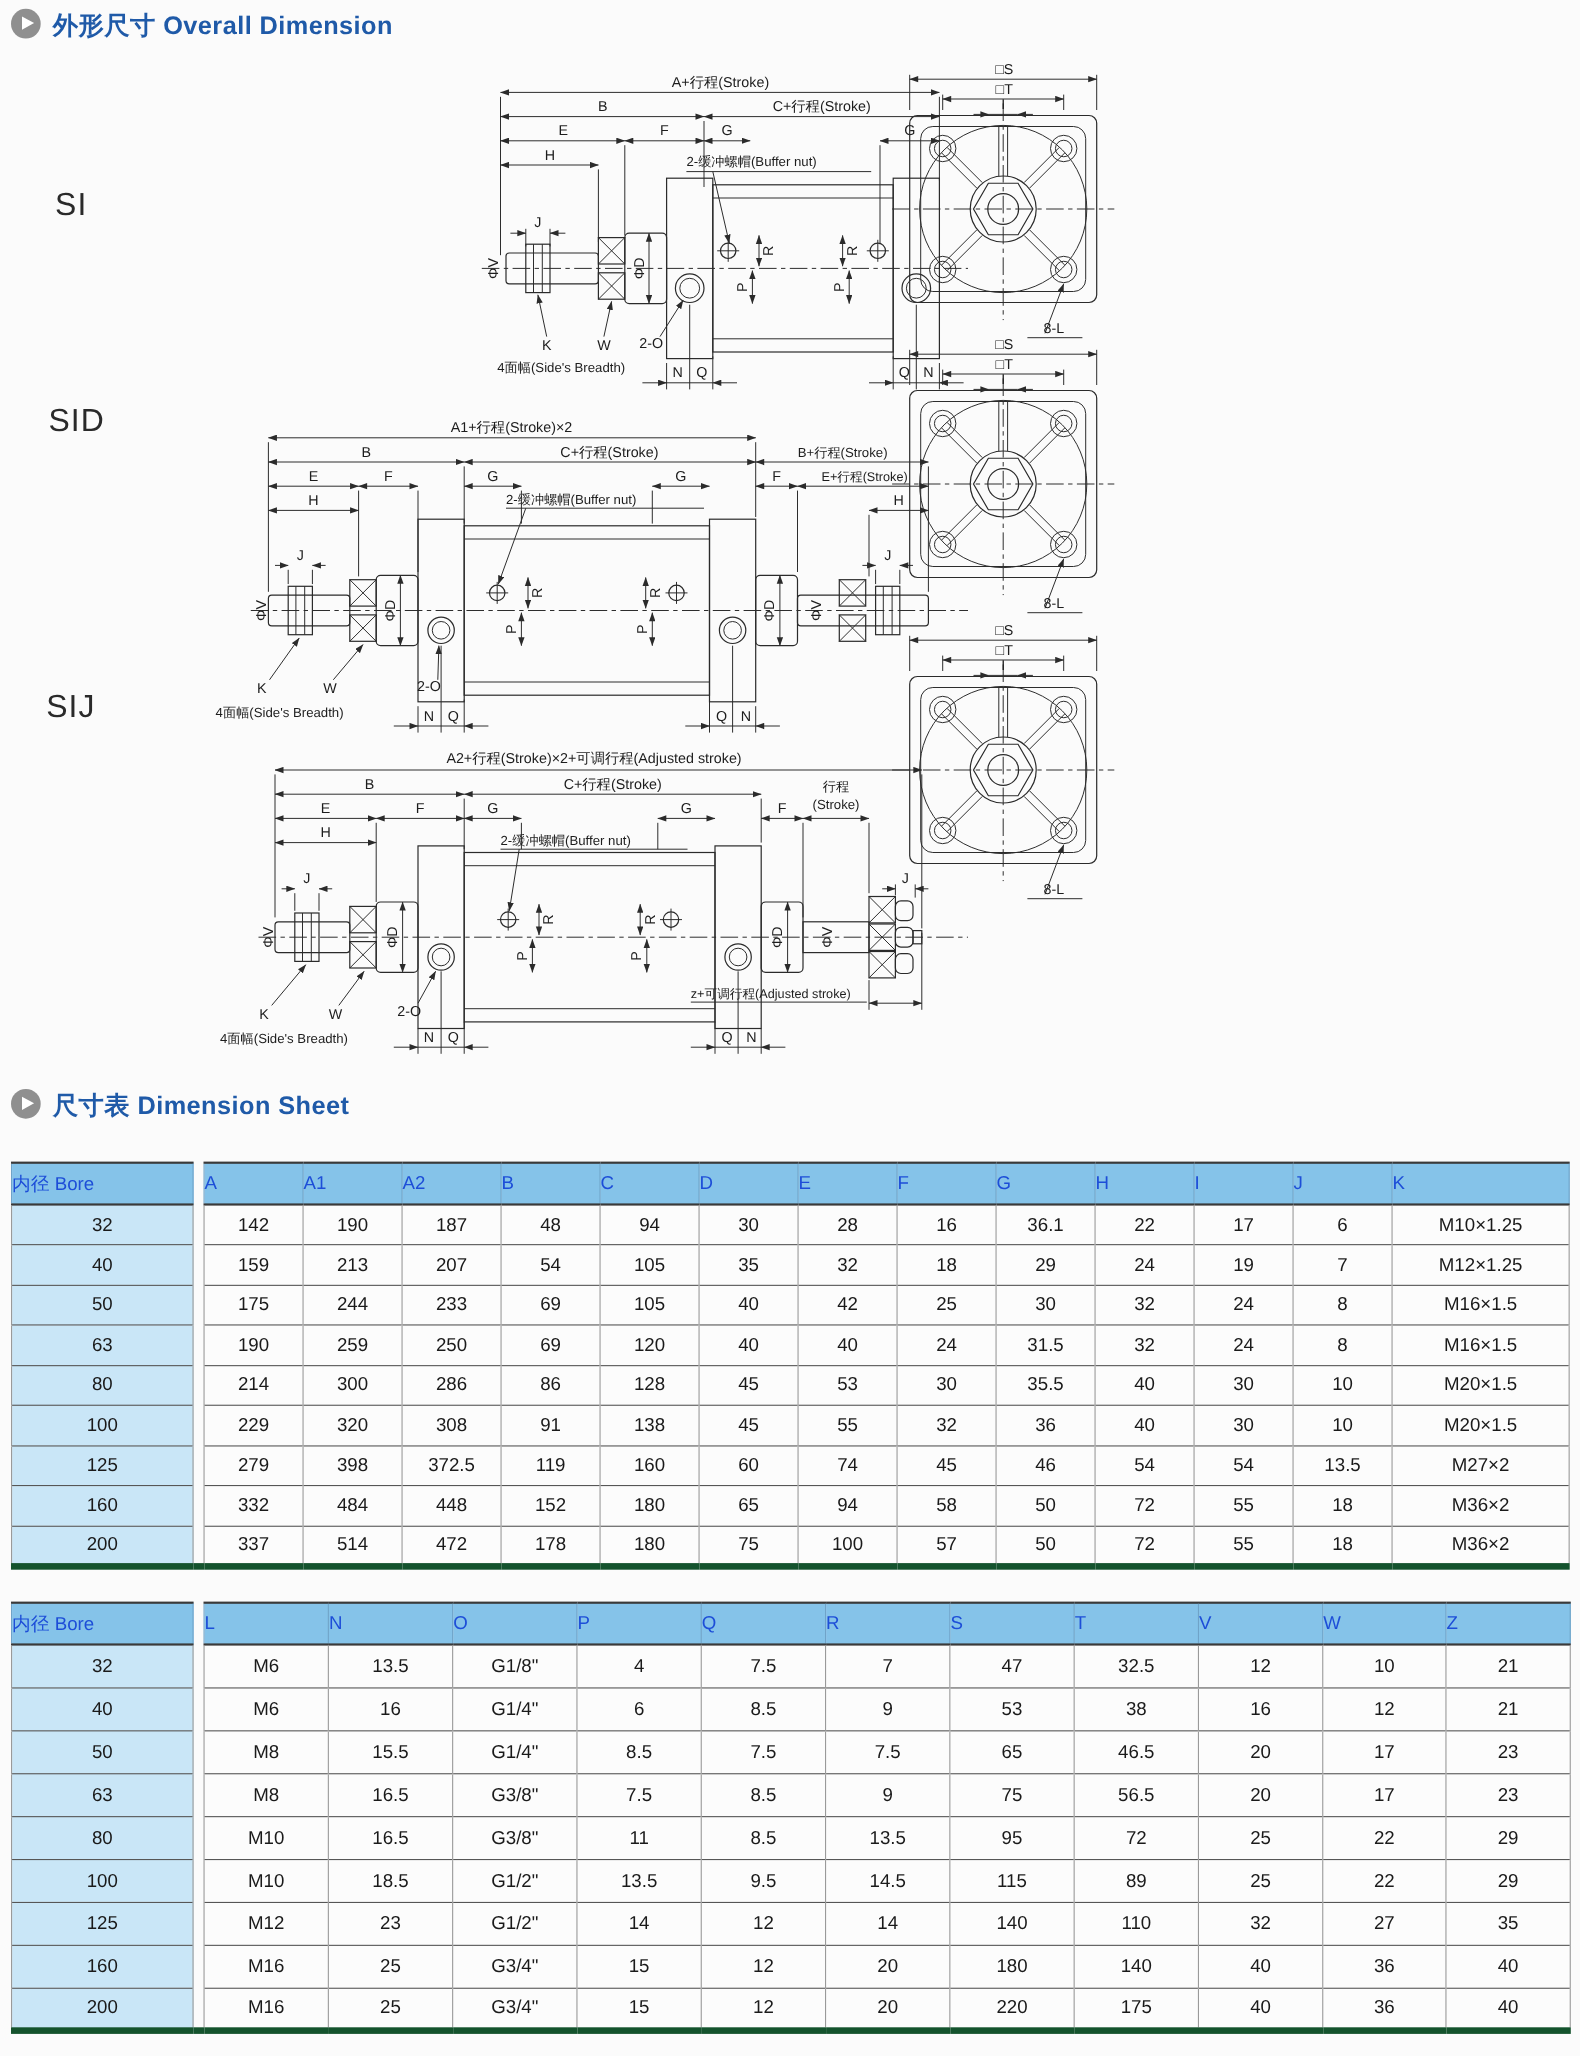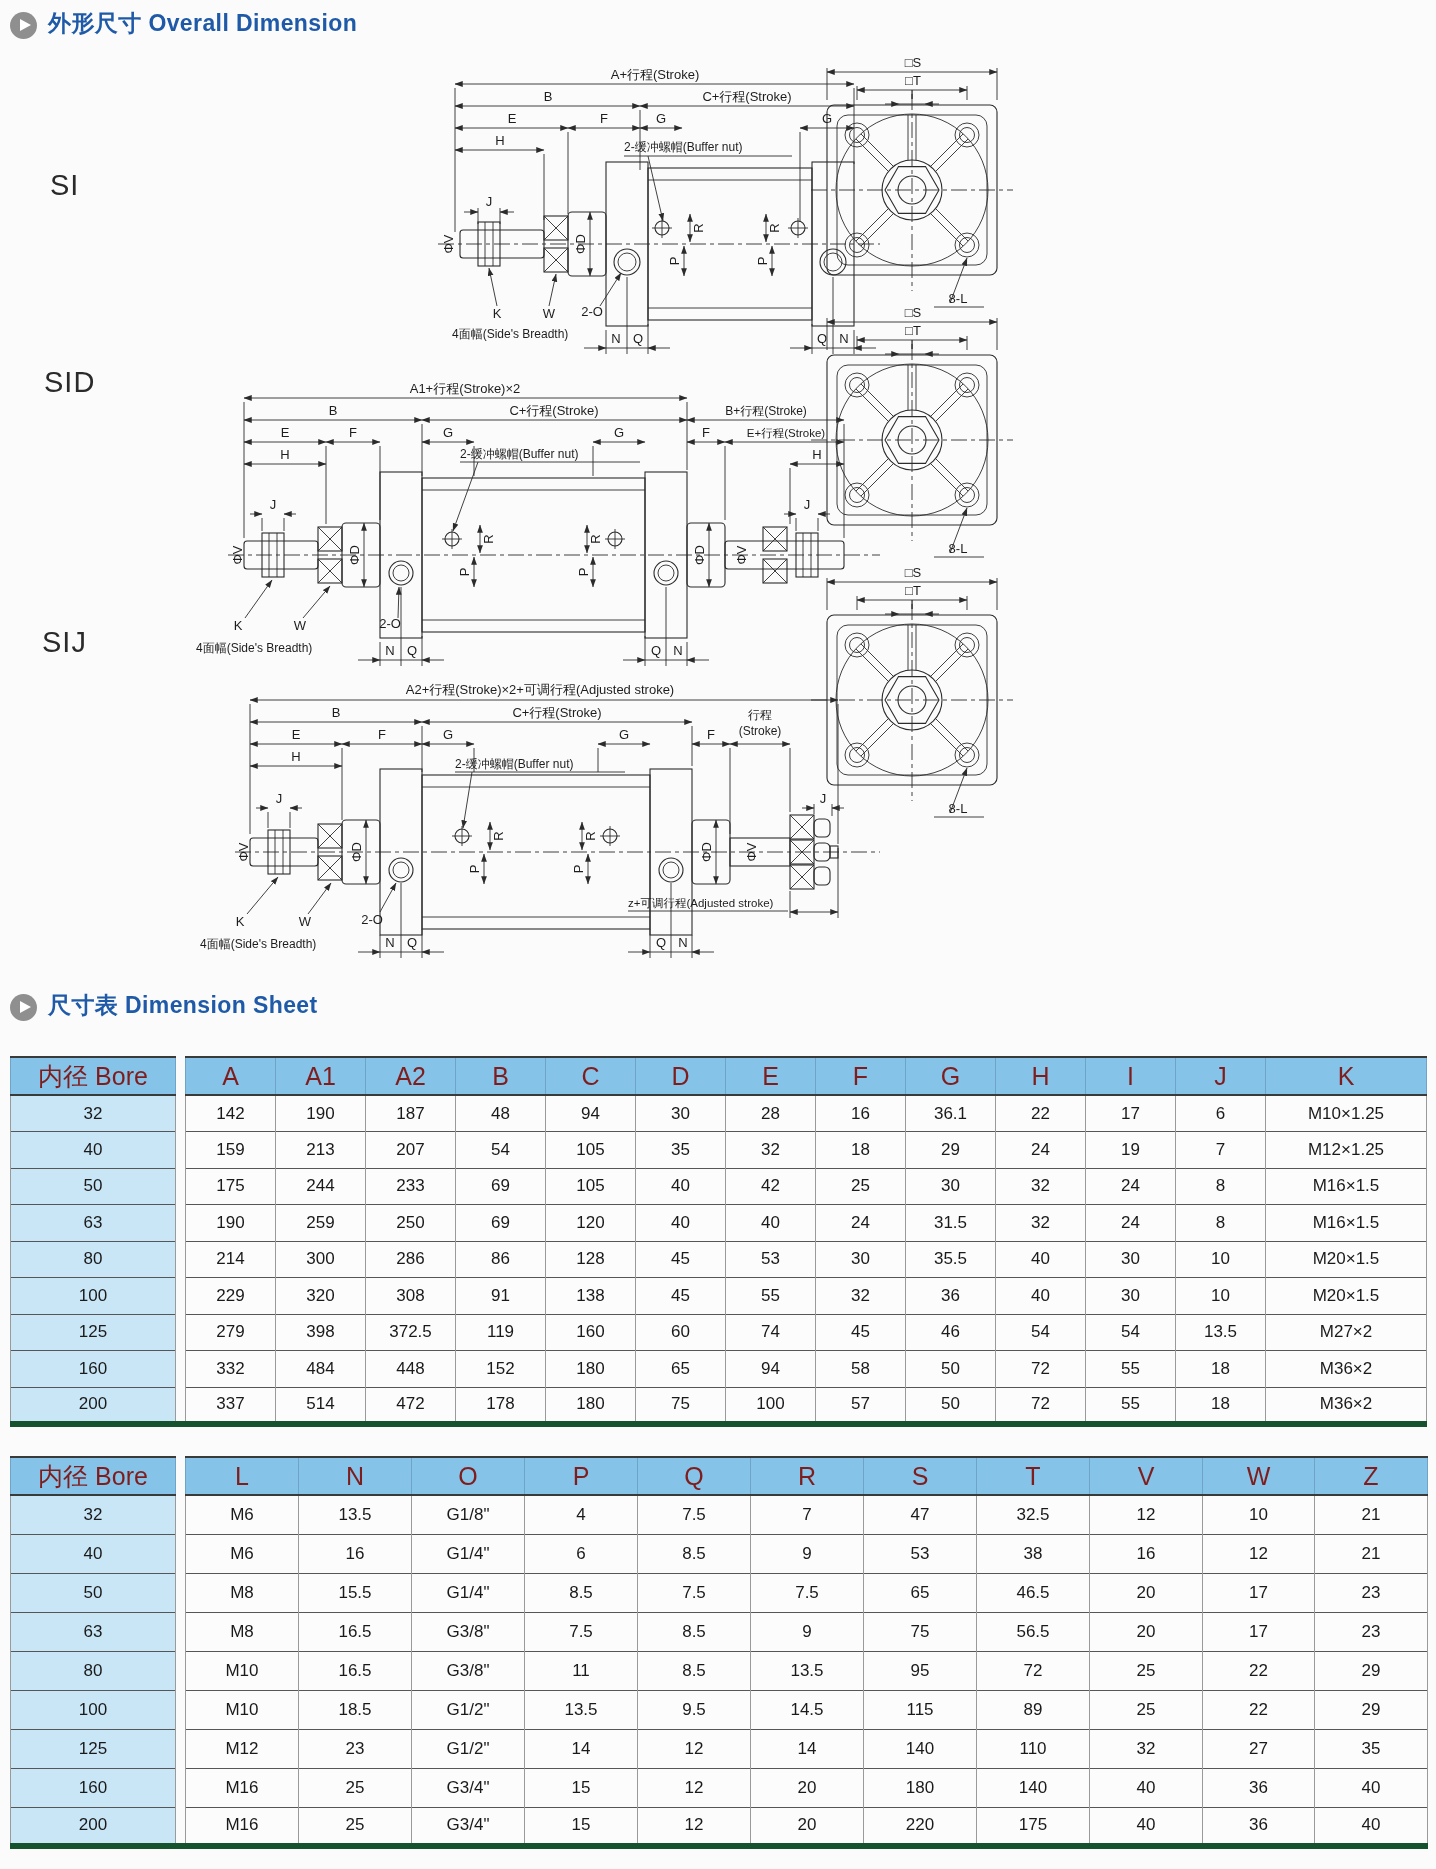--- a/index.html
+++ b/index.html
@@ -2,43 +2,43 @@
 <html><head>
 <meta charset="utf-8">
 <style>
   * { box-sizing: border-box; }
   html,body { margin:0; padding:0; }
   body {
     width:1436px; height:1869px; position:relative;
     background:#fbfbfb;
     font-family:"Liberation Sans", sans-serif;
   }
-  .sec-header { position:absolute; left:10px; display:flex; align-items:flex-end; gap:11px; }
+  .sec-header { position:absolute; left:10px; display:flex; align-items:flex-start; gap:11px; }
   .play-icon { width:27px; height:27px; border-radius:50%; background:#8f8f8f; position:relative; flex:0 0 27px; }
   .play-icon::after {
     content:""; position:absolute; left:10px; top:7px;
     border-left:11px solid #ffffff; border-top:6.5px solid transparent; border-bottom:6.5px solid transparent;
   }
   .sec-title { color:#1f5aa8; font-size:23px; font-weight:bold; letter-spacing:.4px; }
 
   svg.draw { position:absolute; left:0; top:0; }
   .ln   { stroke:#2b2b2b; stroke-width:1.1; fill:none; }
   .thin { stroke:#2b2b2b; stroke-width:0.9; fill:none; }
   .cl   { stroke:#2b2b2b; stroke-width:0.9; fill:none; stroke-dasharray:16 4 4 4; }
   .t  { font-family:"Liberation Sans", sans-serif; fill:#1d1d1d; }
   .f13{ font-size:13px; } .f12{ font-size:12px; } .f11{ font-size:11.5px; }
   .mid{ text-anchor:middle; } .st{ text-anchor:start; }
   .big{ font-size:29px; letter-spacing:1px; fill:#2a2a2a; }
 
   table { position:absolute; border-collapse:collapse; table-layout:fixed; }
   th {
-    background:#85c3e9; font-weight:normal; font-size:25px; color:#7f1d1d;
+    background:#85c3e9; font-weight:normal; font-size:17px; color:#1d4ed8;
     border-top:2px solid #3a3a3a; border-bottom:2px solid #3a3a3a;
     border-left:1px solid #6fa3c8; border-right:1px solid #6fa3c8;
-    text-align:center; padding:0;
+    text-align:left; padding:0;
   }
   td {
     background:#fcfcfc; font-size:17px; color:#1a1a1a; text-align:center; padding:0;
     border-top:1.5px solid #565656;
     border-left:1px solid #9a9a9a; border-right:1px solid #9a9a9a;
   }
   td.bore { background:#c9e6f7; }
   tr:last-child td { border-bottom:6px solid #14532d; }
   th.spacer, td.spacer { background:transparent; border:none; }
   #table1 tr { height:36.5px; } #table1 thead tr { height:38px; }

